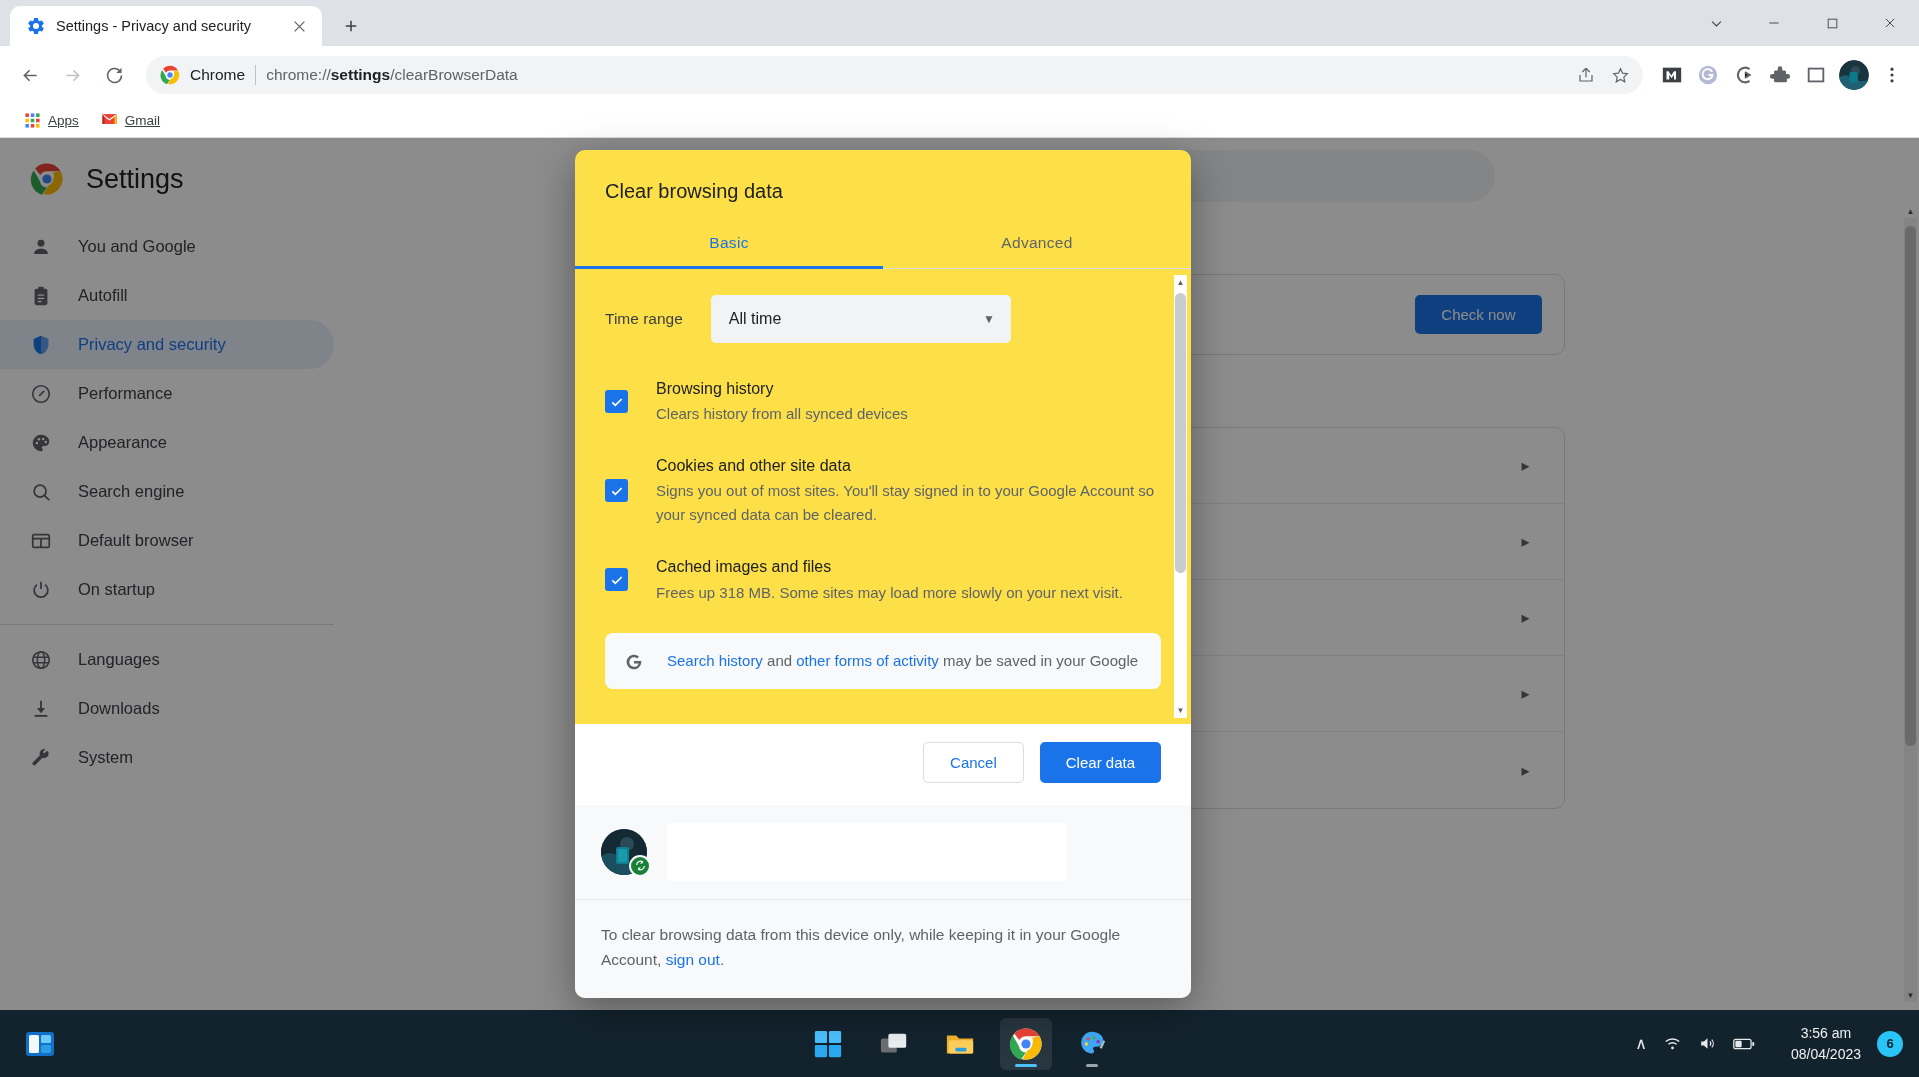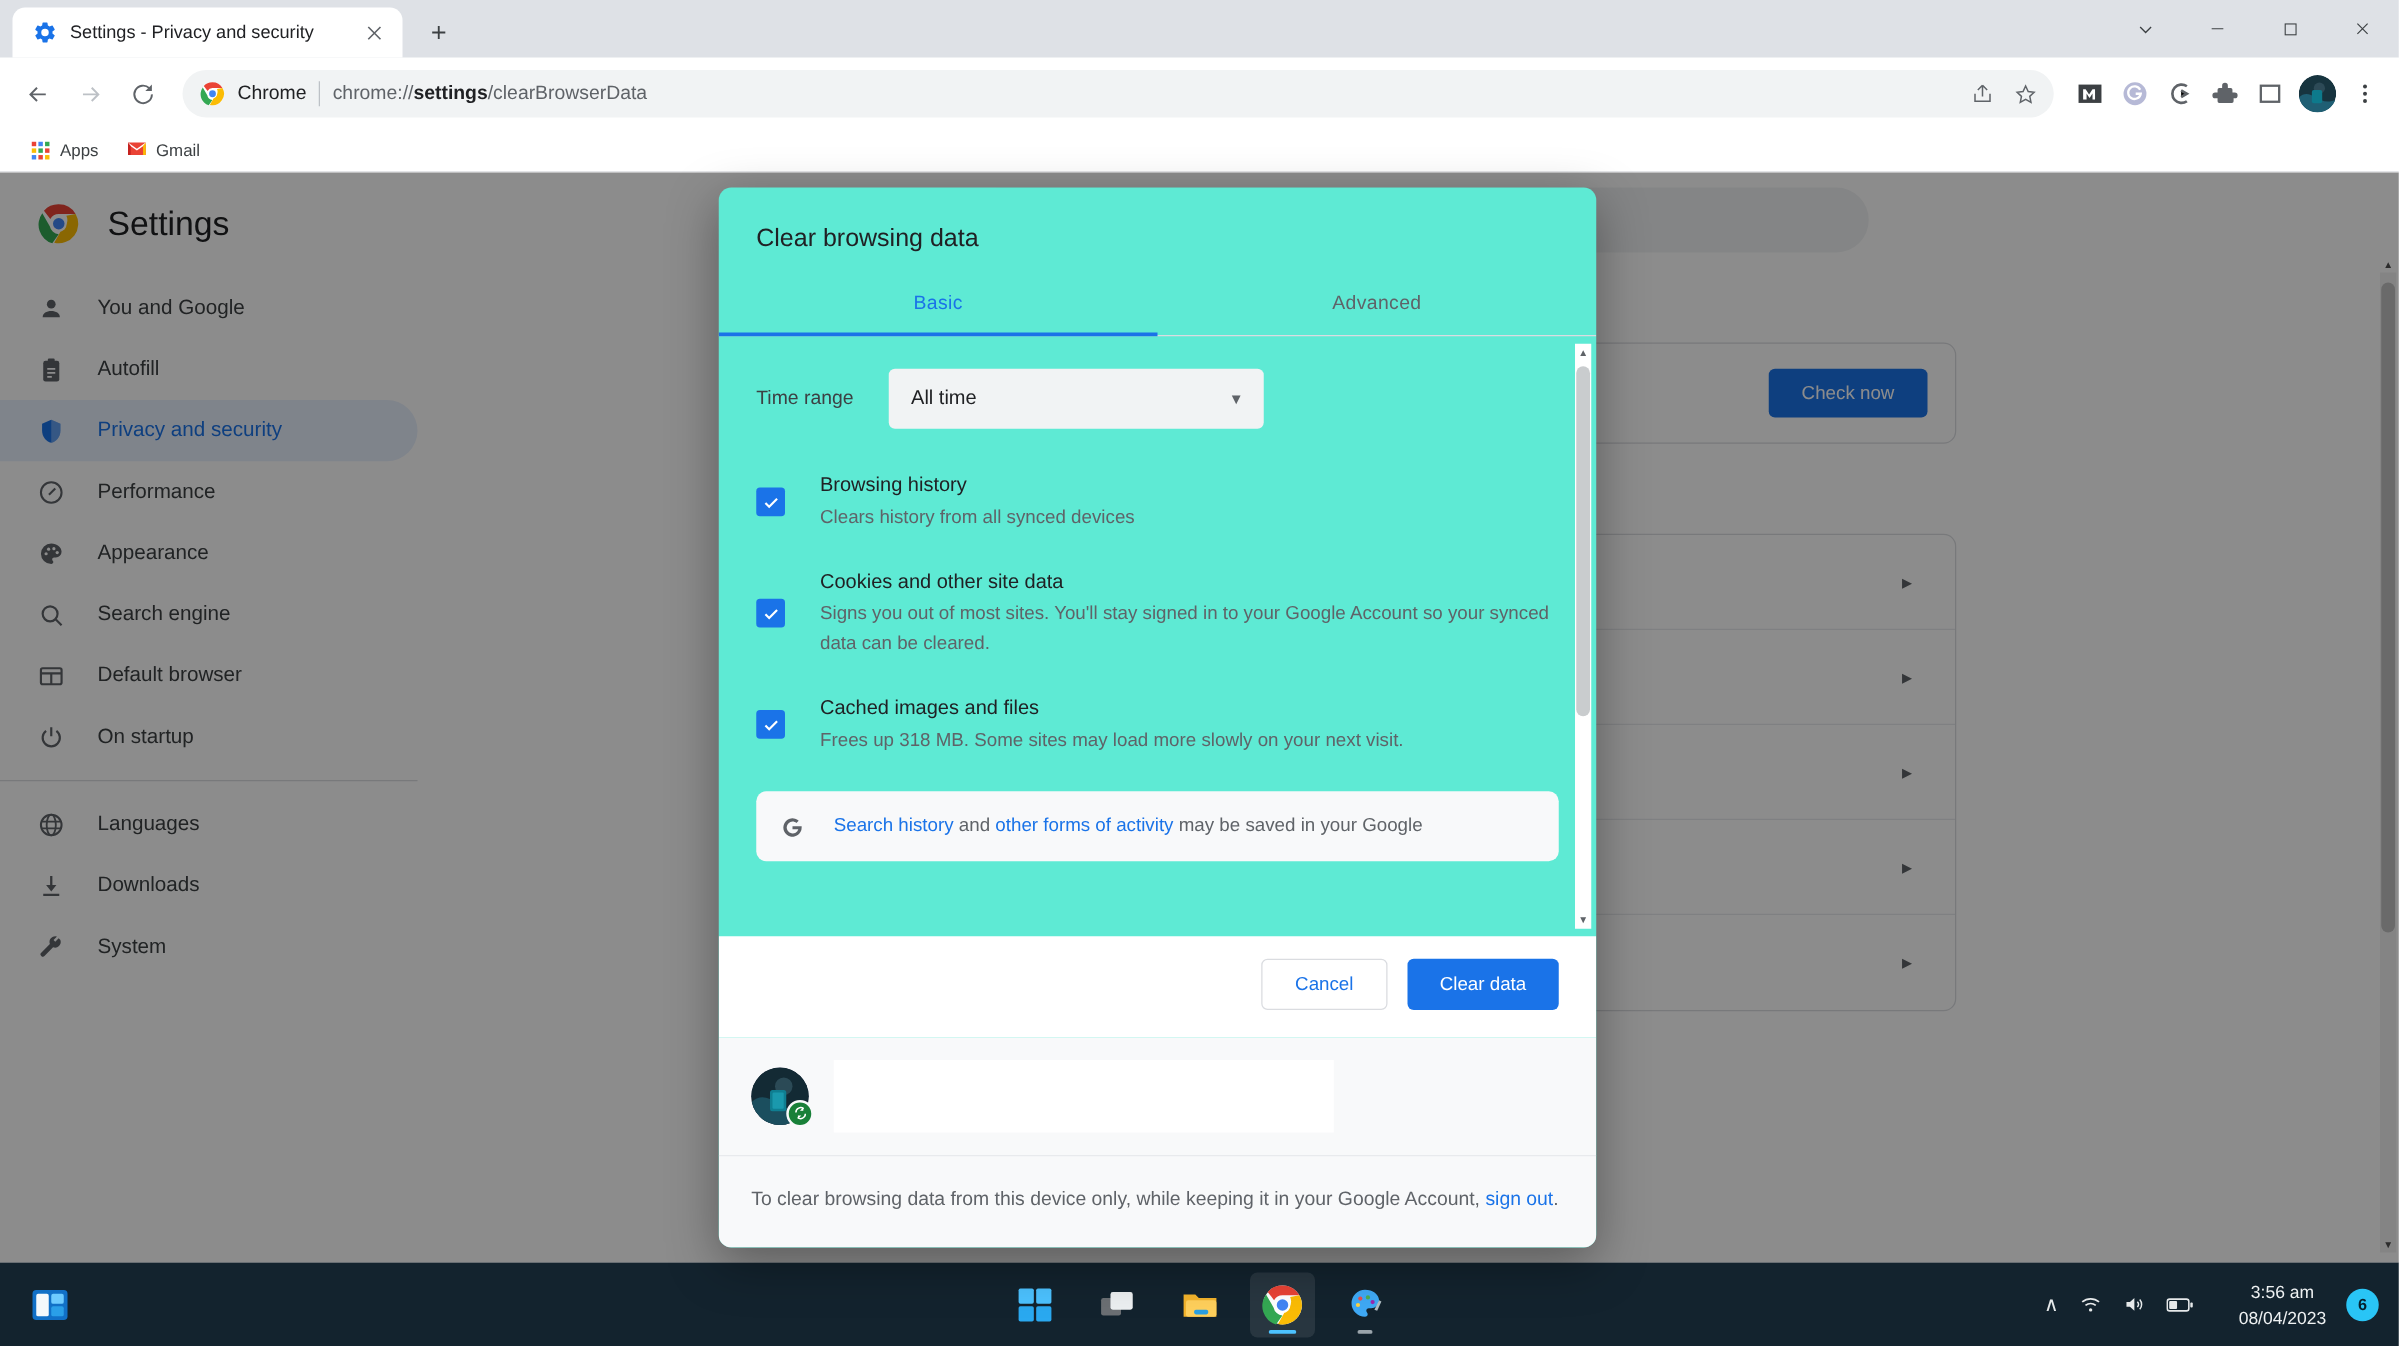--- a/index.html
+++ b/index.html
@@ -91,21 +91,21 @@
   }
 
   .bookmarks {
     height: 34px; background: #fff;
     display: flex; align-items: center; padding: 0 16px; gap: 6px;
     border-bottom: 1px solid #dadce0;
   }
   .bm {
     display: flex; align-items: center; gap: 7px;
     padding: 4px 8px; border-radius: 4px;
-    font-size: 13.5px; color: #3c4043;
+    font-size: 13.5px; color: #3c4043; text-decoration: underline;
   }
   .bm-ico { width: 17px; height: 17px; flex: 0 0 17px; }
 
   
   .page {
     position: absolute; top: 138px; left: 0; right: 0; bottom: 67px;
     background: #fff; overflow: hidden;
   }
   .page-inner { display: flex; height: 100%; }
 
@@ -189,22 +189,22 @@
   
   .scrim {
     position: absolute; top: 138px; left: 0; right: 0; bottom: 67px;
     background: rgba(0,0,0,0.45);
     z-index: 50;
   }
 
   
   .dialog {
     position: absolute; z-index: 60;
-    left: 575px; top: 150px; width: 702px; height: 848px;
-    background: #5eead4; border-radius: 10px;
+    left: 575px; top: 150px; width: 616px; height: 848px;
+    background: #fde047; border-radius: 10px;
     box-shadow: 0 12px 40px rgba(0,0,0,0.35);
     display: flex; flex-direction: column; overflow: hidden;
   }
   .dlg-title {
     font-size: 20px; color: #202124; padding: 30px 30px 16px 30px;
   }
   .dlg-tabs {
     display: flex; position: relative; border-bottom: 1px solid #dadce0;
   }
   .dlg-tab {

